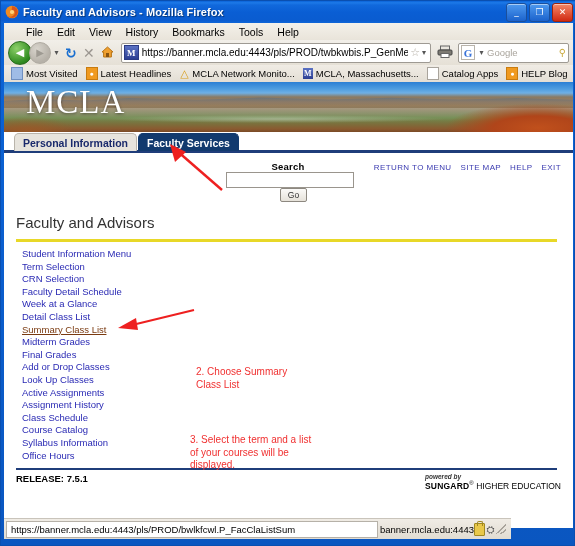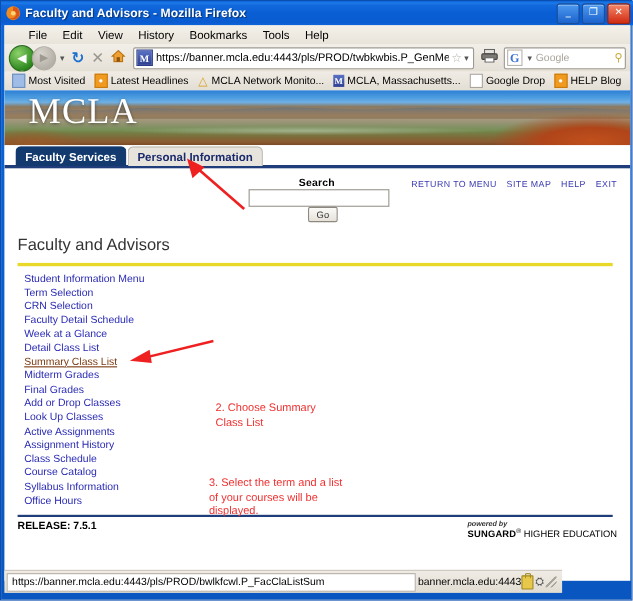--- a/index.html
+++ b/index.html
@@ -437,21 +437,21 @@
       <span class="bm">
         <span class="bmicon ic-tri">△</span>
         <span>MCLA Network Monito...</span>
       </span>
       <span class="bm">
         <span class="bmicon ic-m">M</span>
         <span>MCLA, Massachusetts...</span>
       </span>
       <span class="bm">
         <span class="bmicon ic-page"></span>
-        <span>Google Drop</span>
+        <span>Catalog Apps</span>
       </span>
       <span class="bm">
         <span class="bmicon ic-rss">●</span>
         <span>HELP Blog</span>
       </span>
       <span class="bm">
         
         
       </span>
 
@@ -463,25 +463,25 @@
     <div id="banner">
       <div class="ridge"></div>
       <div class="haze"></div>
       <div class="valley"></div>
       <div class="fol-l"></div>
       <div class="fol-r"></div>
       <div class="logo">MCLA</div>
     </div>
 
     <div id="tabstrip">
+      <div class="tab inactive">
+        <span>Personal Information</span>
+      </div>
       <div class="tab active">
         <span>Faculty Services</span>
-      </div>
-      <div class="tab inactive">
-        <span>Personal Information</span>
       </div>
     </div>
     <div id="tabrule"></div>
 
     <div id="searchrow">
       <span class="lbl">Search</span>
       <input id="bannerSearch" type="text" placeholder="" style="">
       <span id="goBtn">Go</span>
 
       <div id="navlinks">

